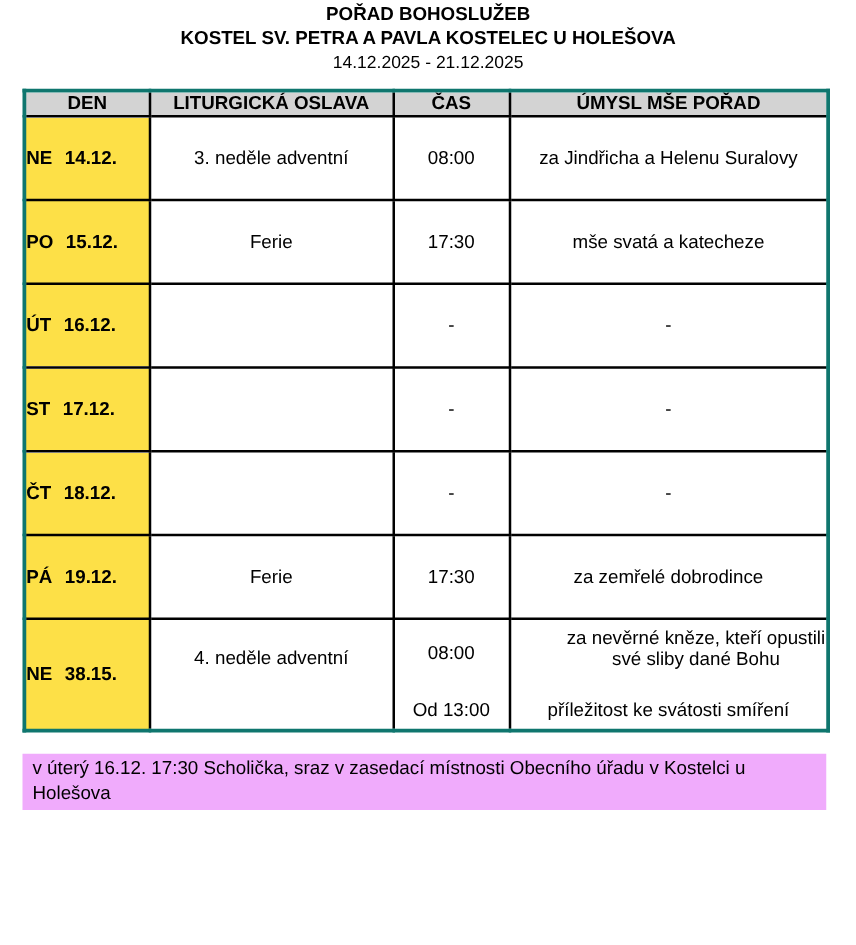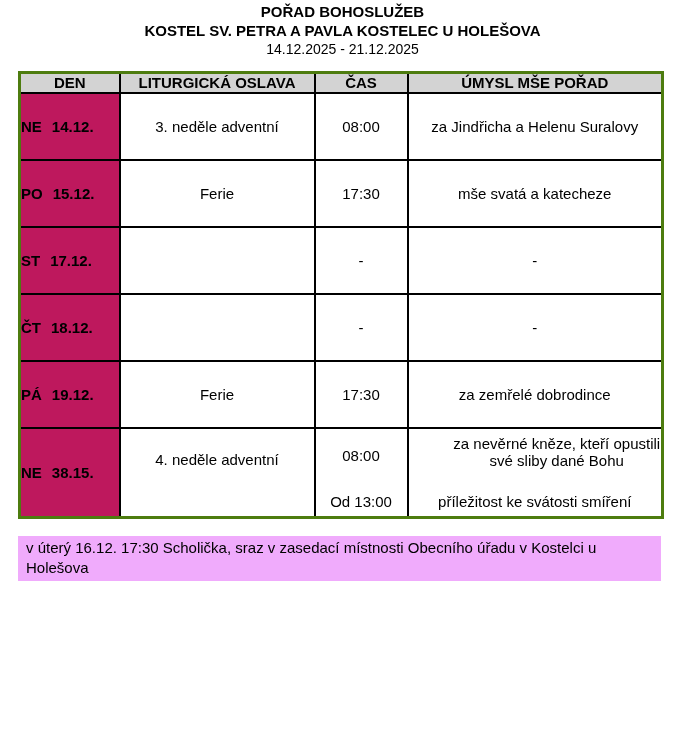--- a/index.html
+++ b/index.html
@@ -24,30 +24,30 @@
     table-layout: fixed;
     margin: 12px 0 0 18px;
     width: 643px;
     font-size: 15px;
   }
   table.schedule th, table.schedule td {
     border: 2px solid #000000;
     padding: 0;
     overflow: hidden;
   }
-  table.schedule { border: 3px solid #4d7c0f; }
+  table.schedule { border: 3px solid #0f766e; }
   th.col-head {
     background: #d3d3d3;
     font-weight: bold;
     height: 20px;
     text-align: center;
     font-size: 15px;
   }
   td.day-cell {
-    background: #be185d;
+    background: #fde047;
     font-weight: bold;
     text-align: left;
     padding-left: 4px;
     white-space: nowrap;
   }
   td.day-cell .day-date { margin-left: 10px; }
   tr.data-row { height: 67px; }
   tr.data-row-last { height: 90px; }
   td.center-cell { text-align: center; vertical-align: middle; }
 
@@ -109,20 +109,26 @@
         <td class="center-cell">08:00</td>
         <td class="center-cell">za Jindřicha a Helenu Suralovy</td>
       </tr>
       <tr class="data-row">
         <td class="day-cell"><span class="day-abbr">PO</span><span class="day-date">15.12.</span></td>
         <td class="center-cell">Ferie</td>
         <td class="center-cell">17:30</td>
         <td class="center-cell">mše svatá a katecheze</td>
       </tr>
       <tr class="data-row">
+        <td class="day-cell"><span class="day-abbr">ÚT</span><span class="day-date">16.12.</span></td>
+        <td class="center-cell"></td>
+        <td class="center-cell">-</td>
+        <td class="center-cell">-</td>
+      </tr>
+      <tr class="data-row">
         <td class="day-cell"><span class="day-abbr">ST</span><span class="day-date">17.12.</span></td>
         <td class="center-cell"></td>
         <td class="center-cell">-</td>
         <td class="center-cell">-</td>
       </tr>
       <tr class="data-row">
         <td class="day-cell"><span class="day-abbr">ČT</span><span class="day-date">18.12.</span></td>
         <td class="center-cell"></td>
         <td class="center-cell">-</td>
         <td class="center-cell">-</td>

